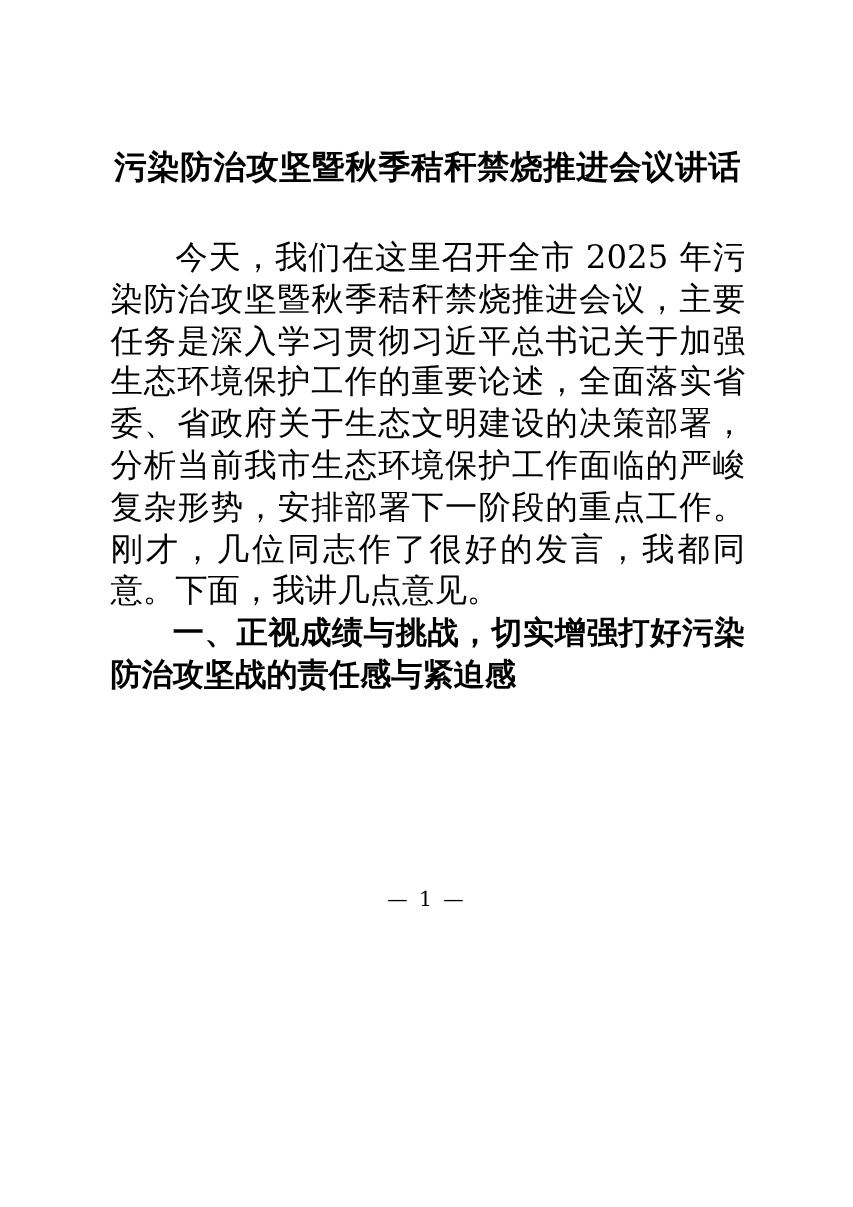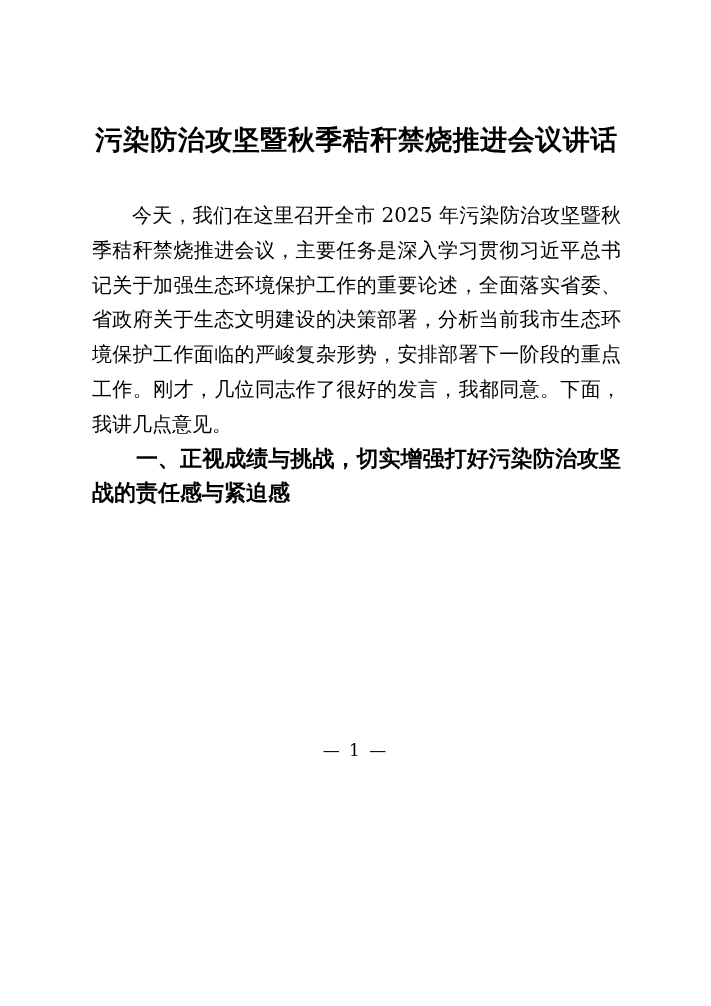--- a/index.html
+++ b/index.html
@@ -26,31 +26,31 @@
     margin: 0 0 40px 0;
     font-size: 27px;
     line-height: 36px;
     font-weight: 600;
     text-align: center;
     letter-spacing: 0.5px;
     font-family: "DejaVu Serif", serif;
   }
   .para {
     margin: 0;
-    font-size: 20px;
+    font-size: 27px;
     line-height: 34.8px;
     text-align: justify;
     text-justify: inter-ideograph;
     text-indent: 2em;
     word-break: break-word;
     font-family: "DejaVu Serif", serif;
   }
   .section-heading {
     margin: 0;
-    font-size: 22px;
+    font-size: 26px;
     line-height: 34.8px;
     font-weight: bold;
     text-align: justify;
     text-indent: 2em;
     font-family: "DejaVu Sans", sans-serif;
   }
   .page-number {
     position: absolute;
     left: 0;
     right: 0;

